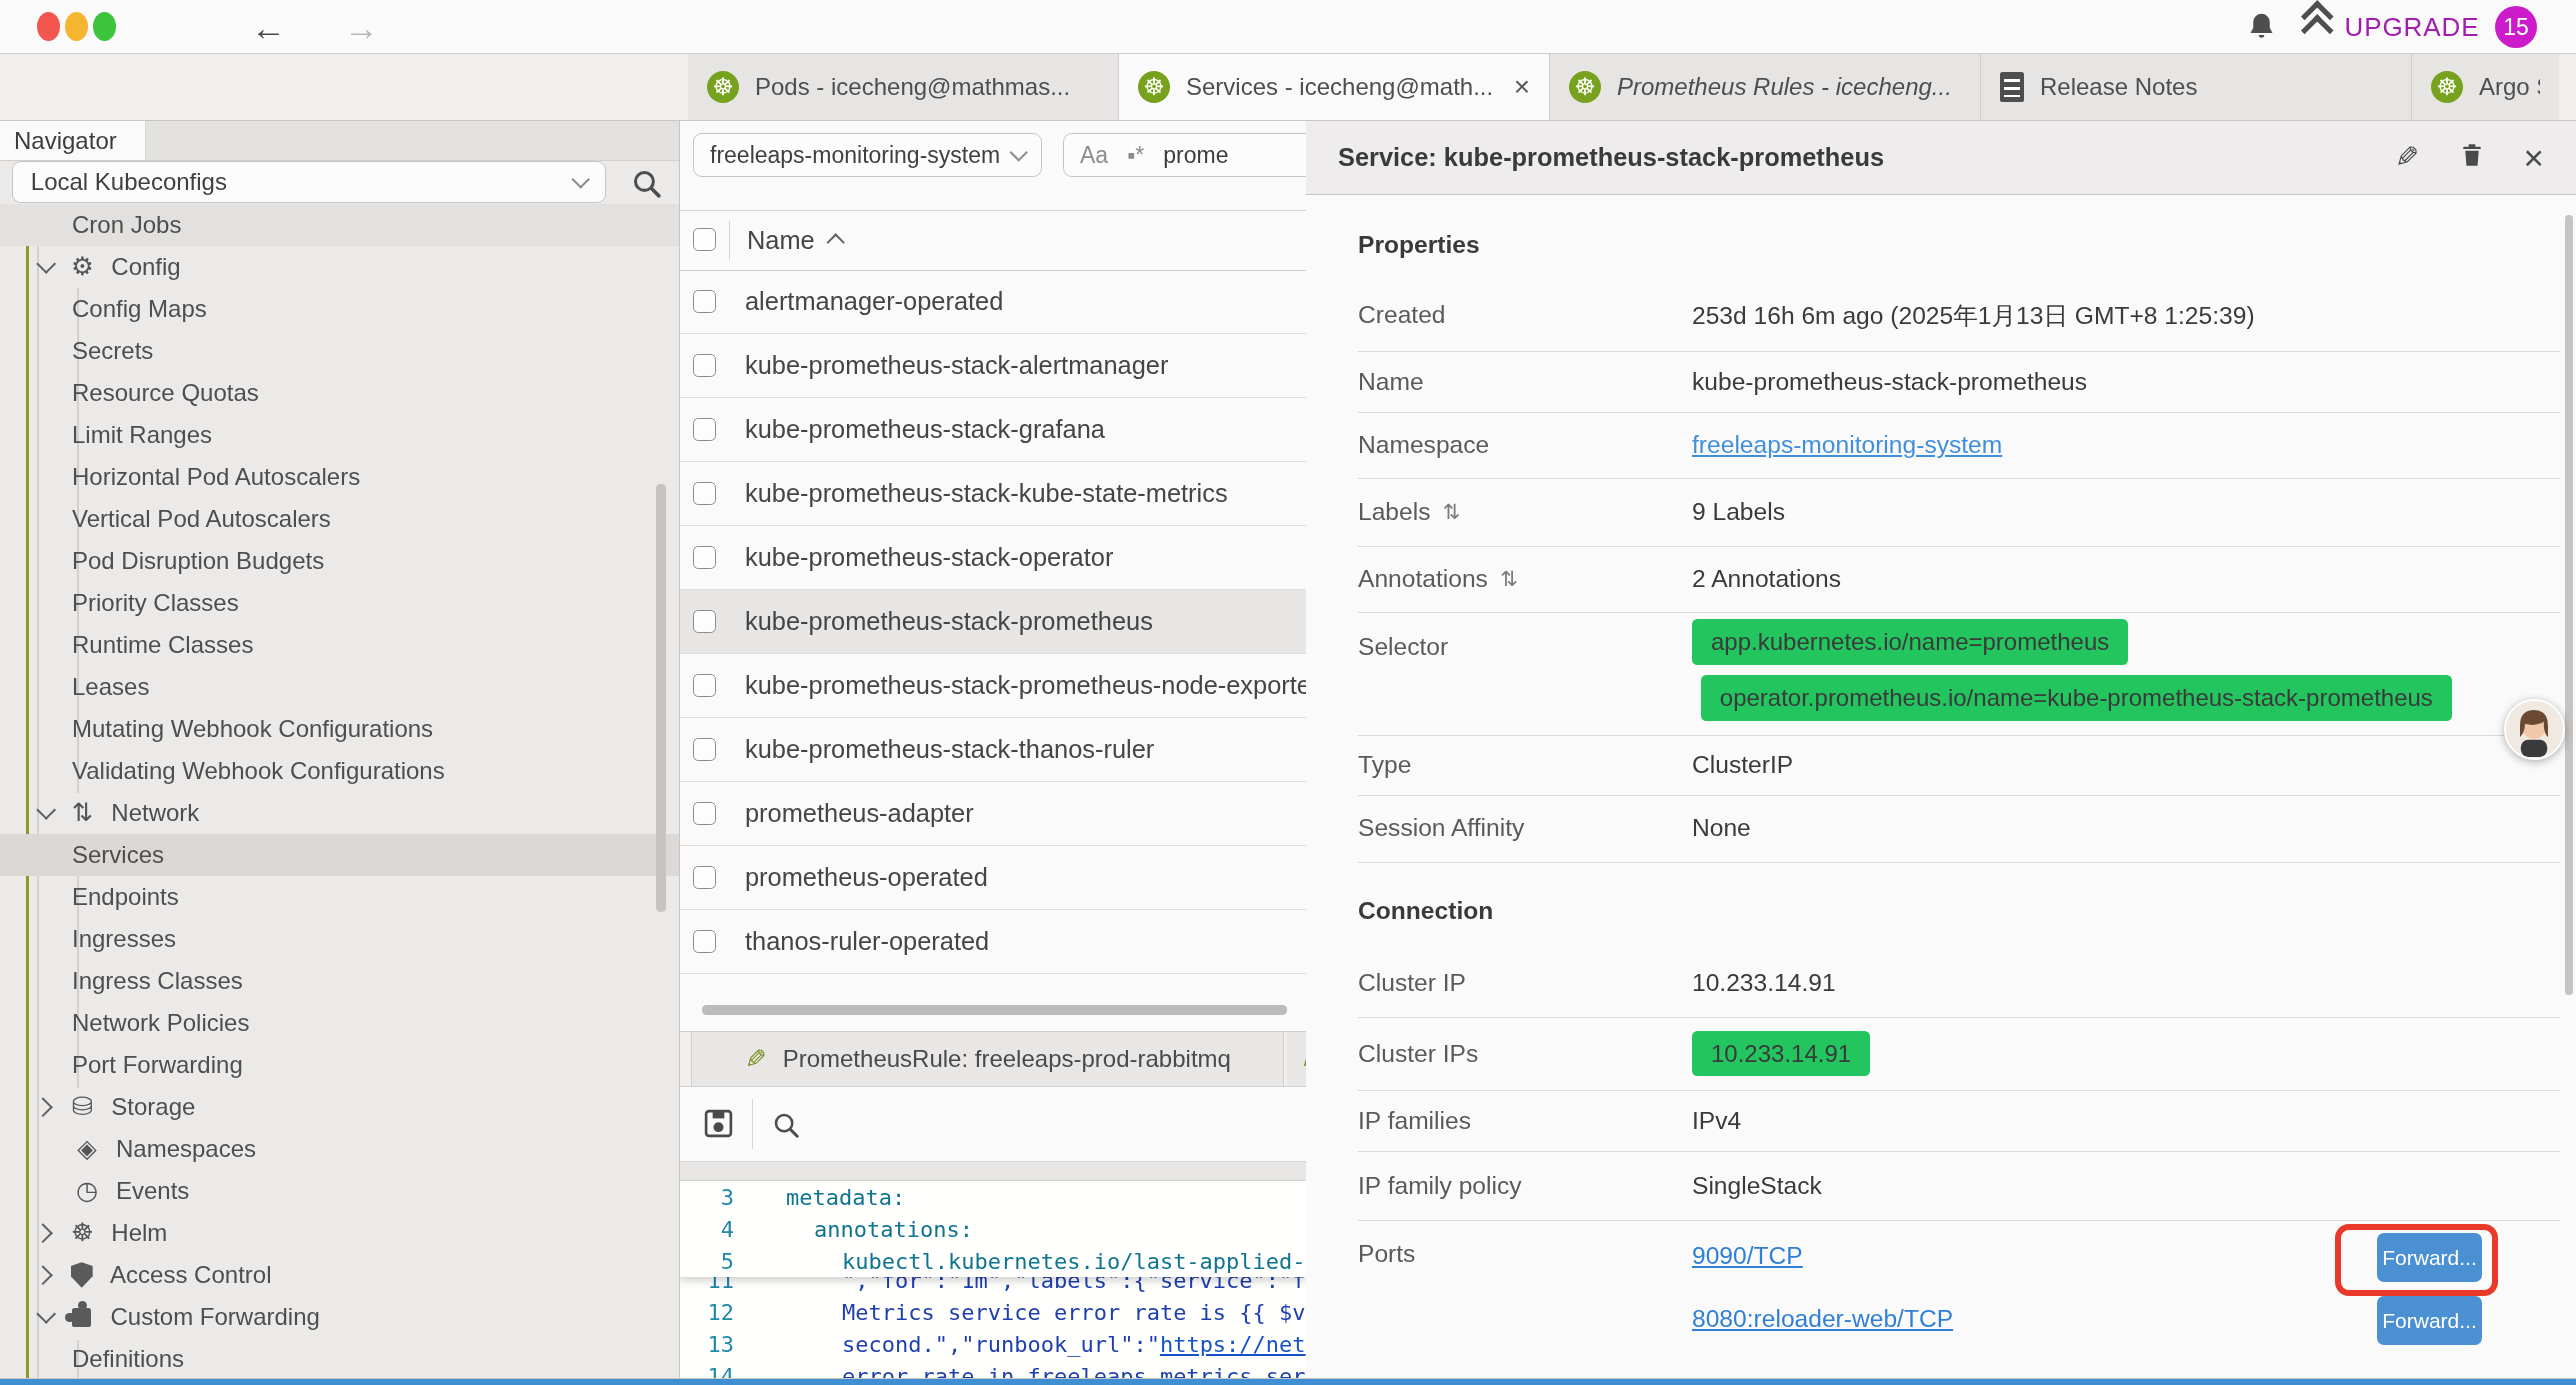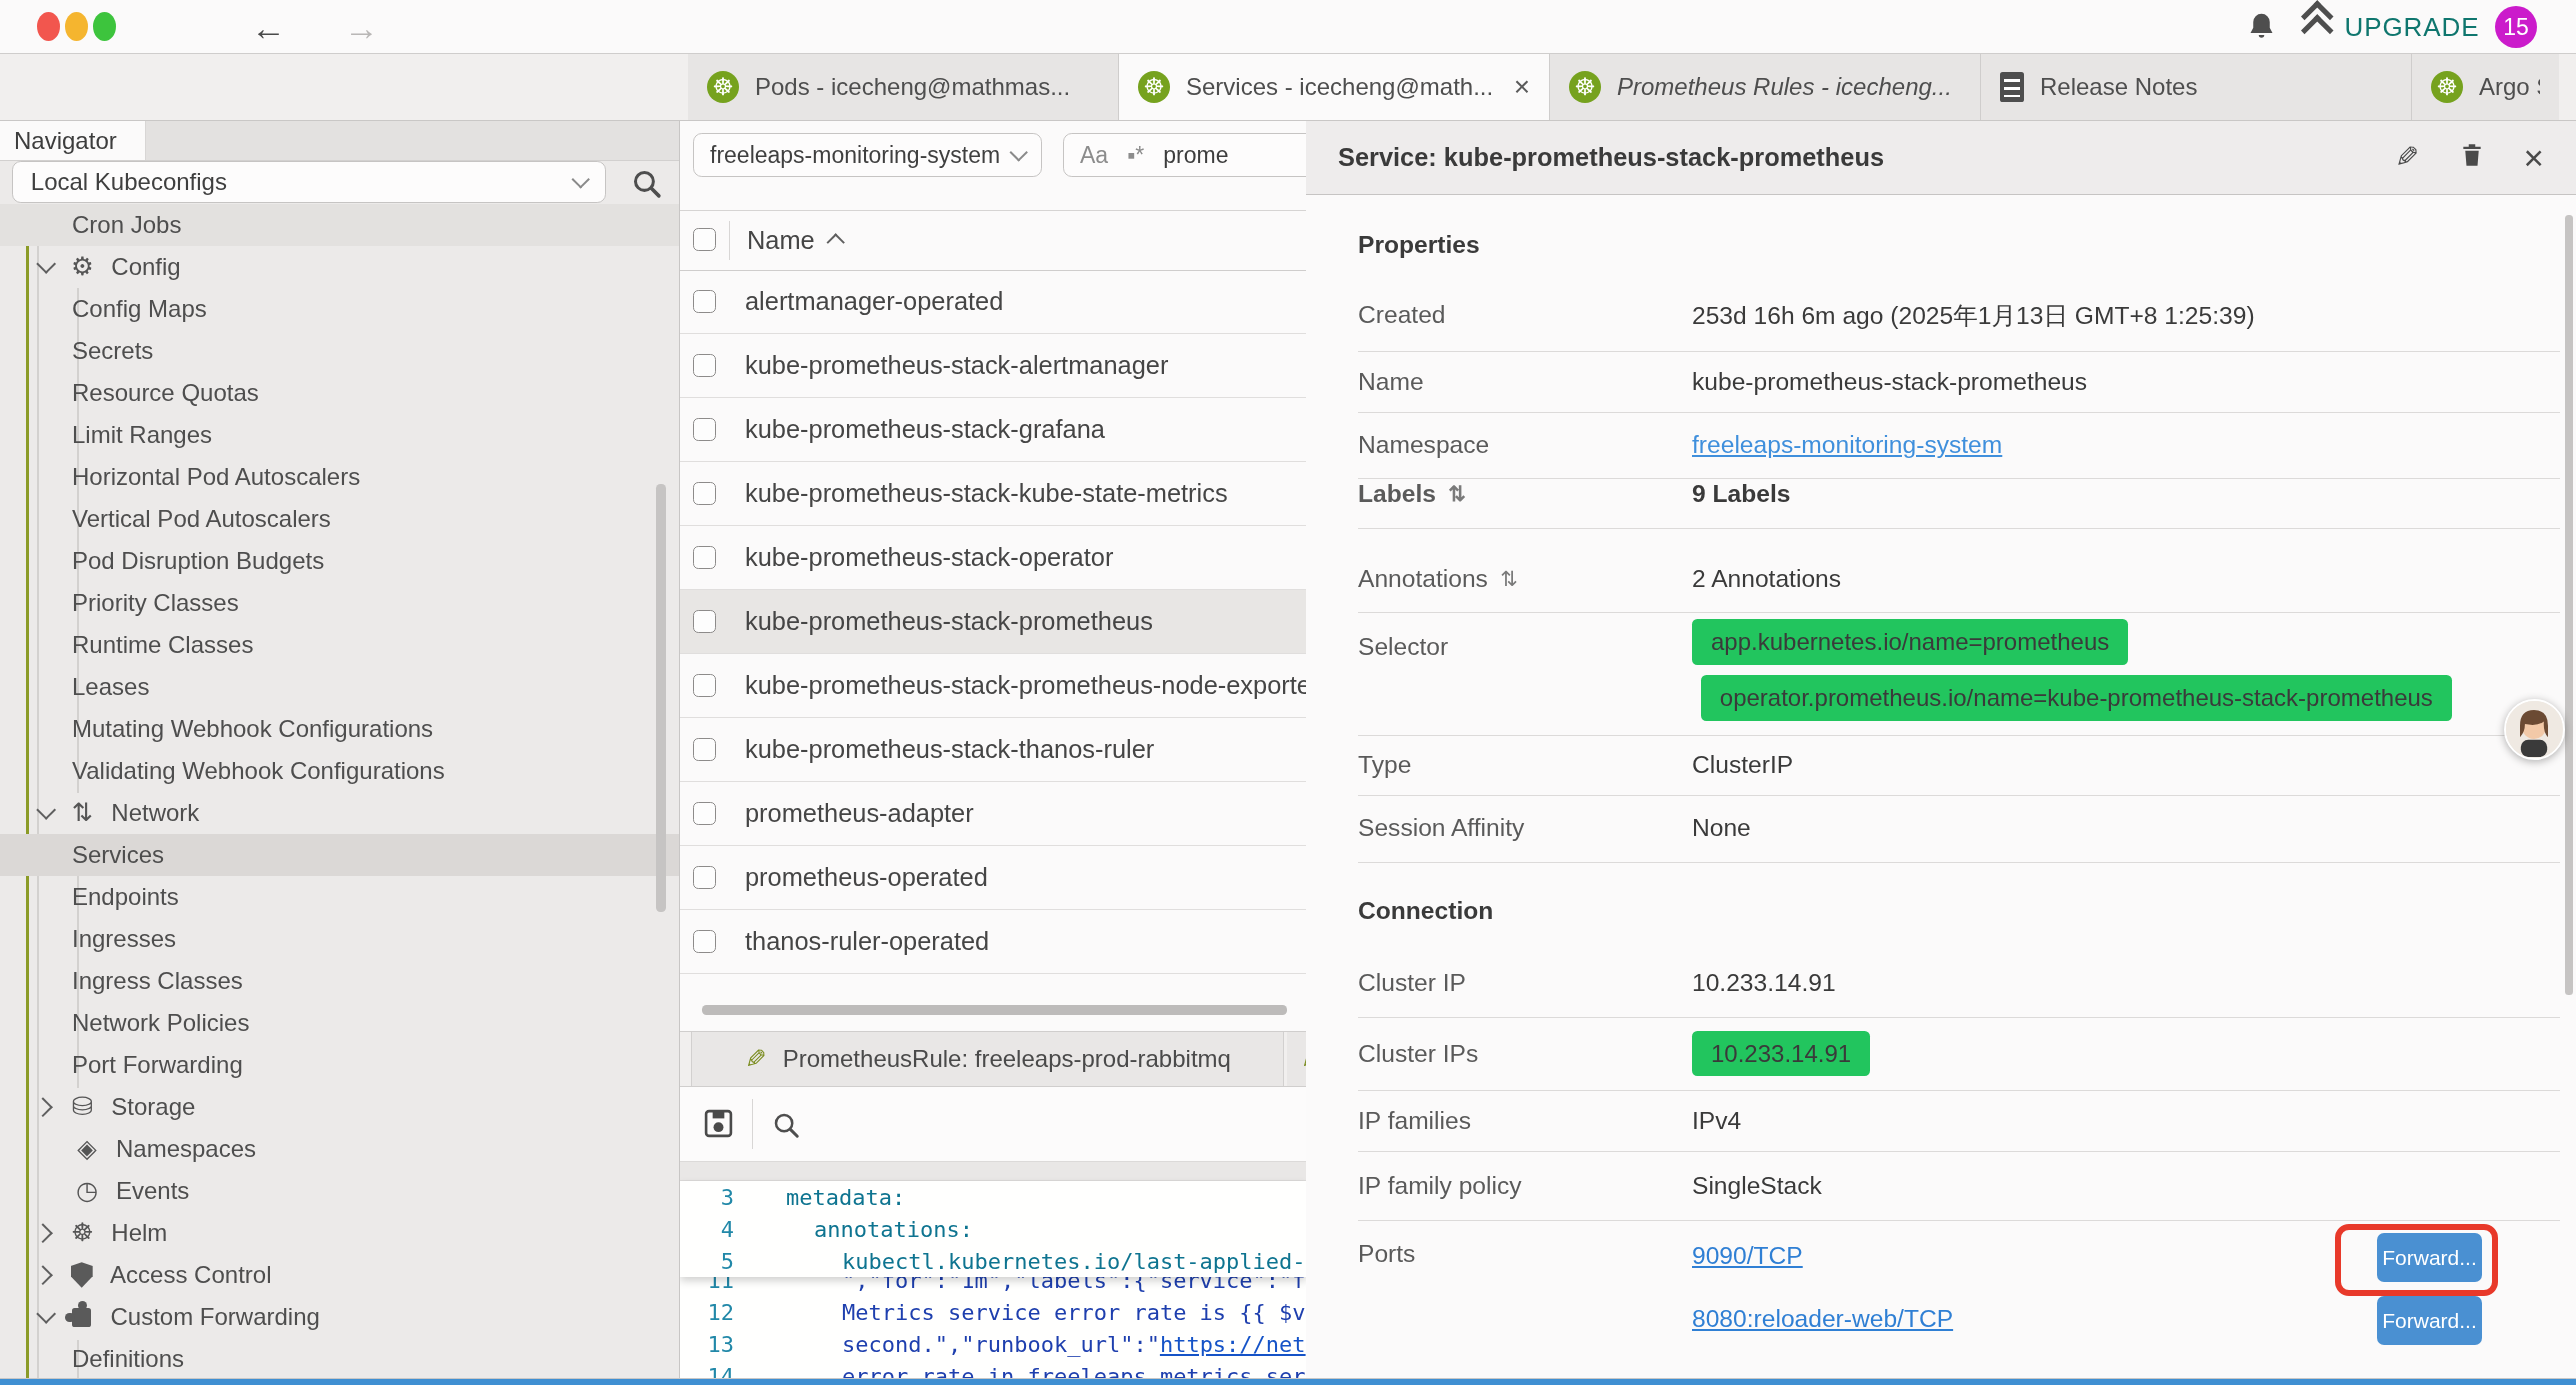--- a/index.html
+++ b/index.html
@@ -10,21 +10,21 @@
   .topbar{position:absolute;top:0;left:0;width:2576px;height:54px;background:#fbfafa;border-bottom:1.8px solid #cfcdcc;box-sizing:border-box;}
   .light{position:absolute;top:12.3px;width:23px;height:29px;border-radius:50%;}
   .l-red{left:37px;background:#f2564e;}
   .l-yellow{left:65px;background:#f5b52f;}
   .l-green{left:93px;background:#3dc43d;}
   .nav-arrow{position:absolute;top:3.5px;font-size:35px;color:#4a4a4a;line-height:47px;}
   .nav-arrow.disabled{color:#b9b7b6;}
   .bell{position:absolute;left:2245px;top:9.6px;}
   .upgrade{position:absolute;left:2306px;top:0;height:54px;display:flex;align-items:center;gap:16px;}
   .upg-ic i{display:block;width:17.5px;height:17.5px;border-left:5.3px solid #4e4e4e;border-top:5.3px solid #4e4e4e;transform:rotate(45deg);margin:-8px auto 0 auto;}
-  .upg-label{font-size:26px;color:#0f766e;letter-spacing:0.9px;}
+  .upg-label{font-size:26px;color:#a21caf;letter-spacing:0.9px;}
   .badge{position:absolute;left:2495px;top:6.1px;width:42px;height:42px;border-radius:50%;color:#fff;
          font-size:23px;font-weight:normal;display:flex;align-items:center;justify-content:center;}
 
   
   .tabstrip{position:absolute;top:54px;left:0;width:2576px;height:67px;background:#f1efee;border-bottom:0.9px solid #c9c7c6;
             display:flex;padding-left:688px;box-sizing:border-box;}
   .tab{width:431px;flex:none;display:flex;align-items:center;gap:16px;padding:0 19px;box-sizing:border-box;
        background:#e7e5e4;border-right:0.9px solid #cfcdcc;font-size:24px;color:#4e4e4e;white-space:nowrap;overflow:hidden;}
   .tab.active{background:#fbfafa;}
   .tab.italic .tab-label{font-style:italic;}
@@ -490,21 +490,21 @@
       <span class="pvalue">253d 16h 6m ago (2025年1月13日 GMT+8 1:25:39)</span>
     </div>
     <div class="prow" style="top:230px;height:61px;">
       <span class="plabel">Name</span>
       <span class="pvalue">kube-prometheus-stack-prometheus</span>
     </div>
     <div class="prow" style="top:291px;height:66px;">
       <span class="plabel">Namespace</span>
       <a class="nslink">freeleaps-monitoring-system</a>
     </div>
-    <div class="prow" style="top:339px;height:68px;font-weight:bold;">
+    <div class="prow" style="top:357px;height:68px;">
       <span class="plabel">
         <span>Labels</span>
         <span class="ud">⇅</span>
       </span>
       <span class="pvalue">9 Labels</span>
     </div>
     <div class="prow" style="top:424px;height:67px;">
       <span class="plabel">
         <span>Annotations</span>
         <span class="ud">⇅</span>

